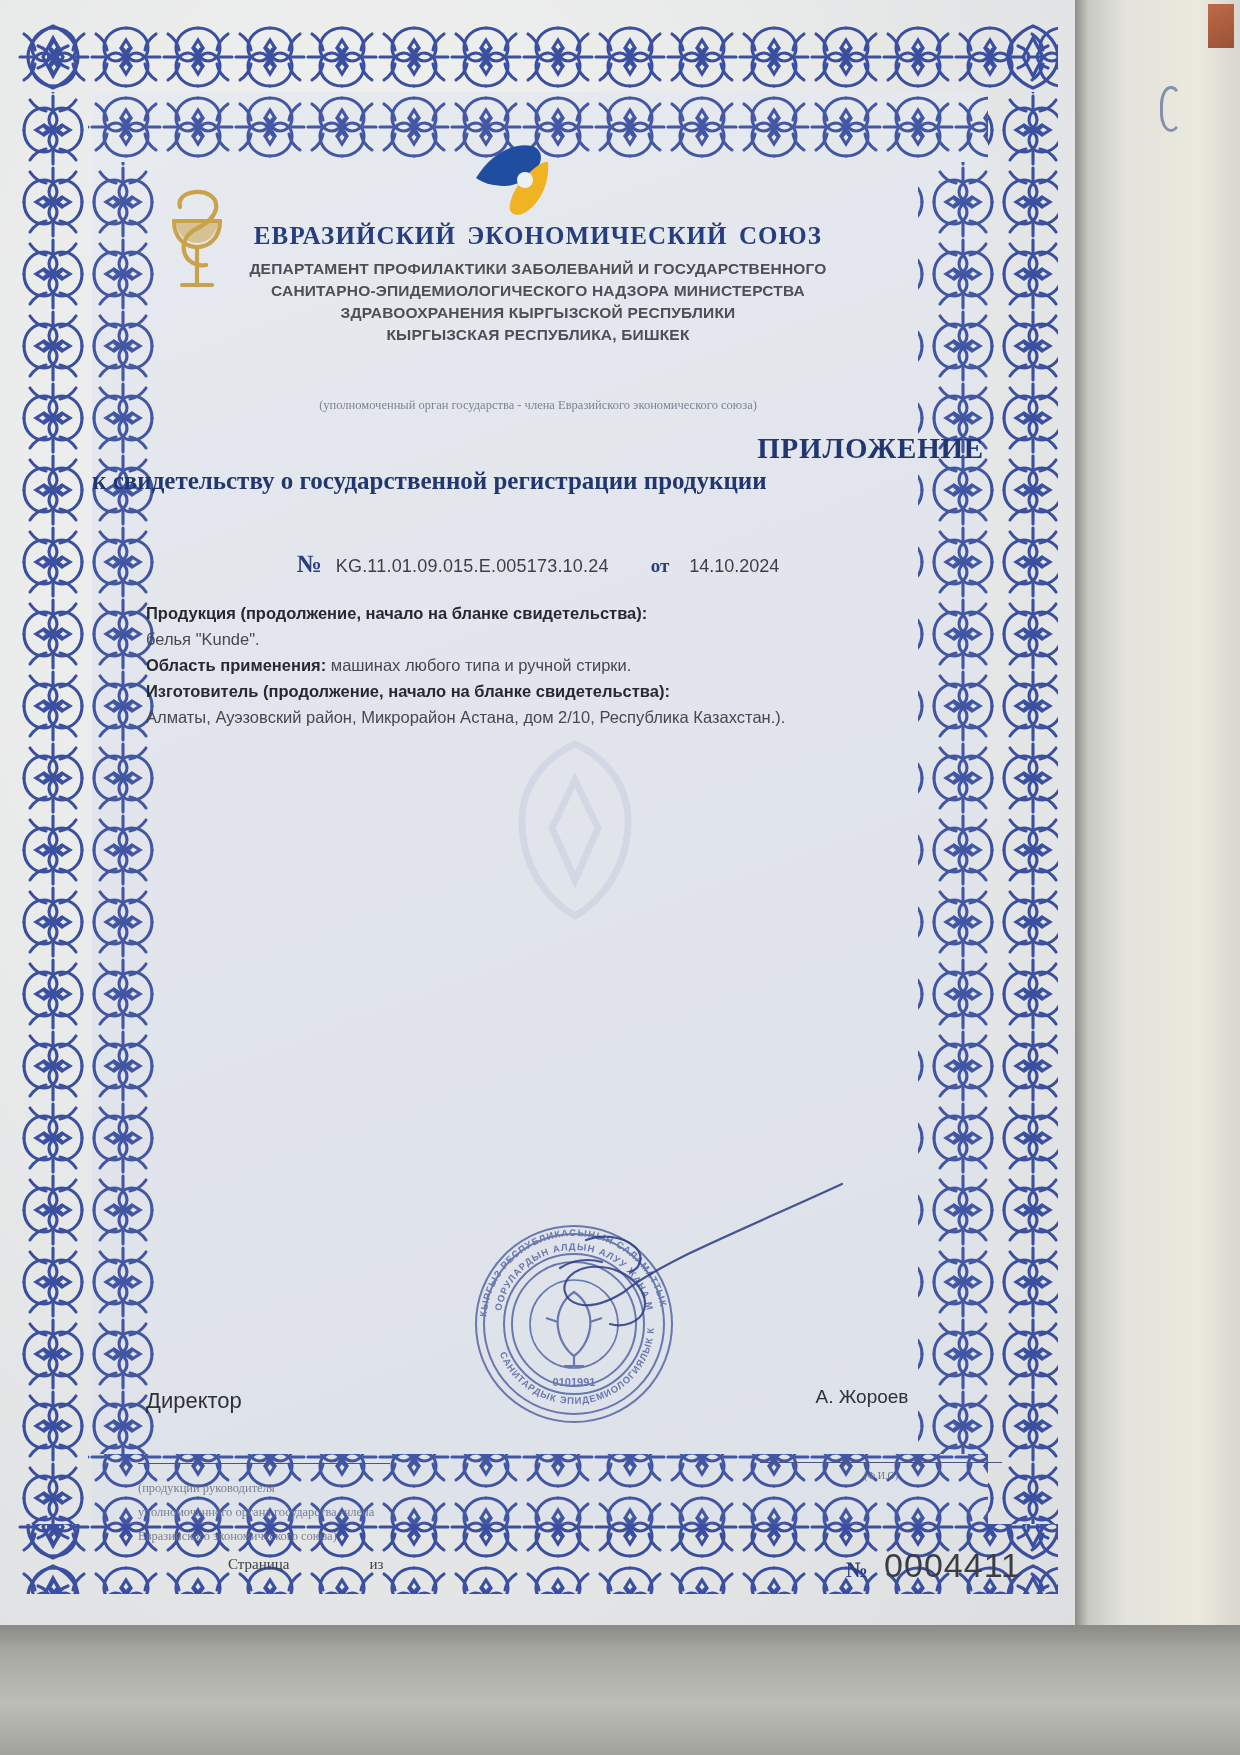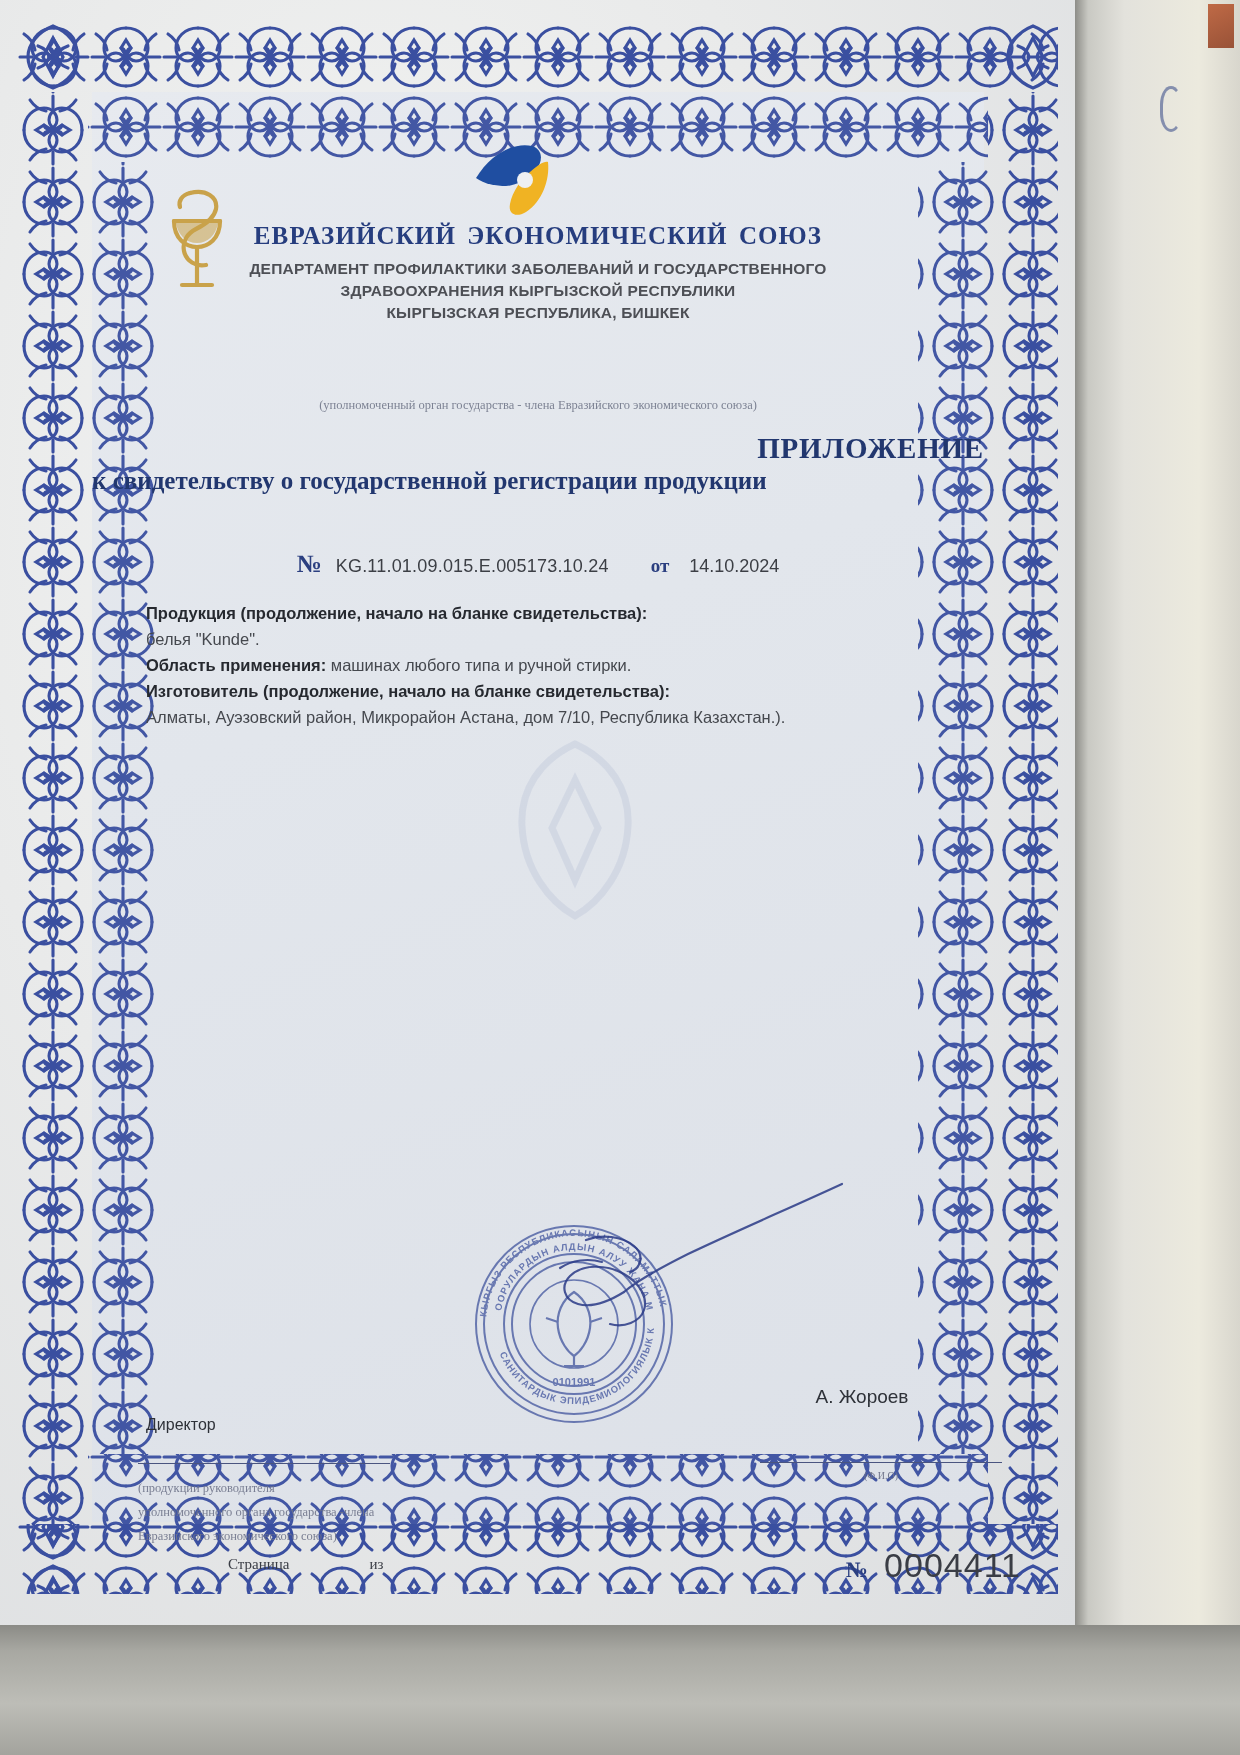--- a/index.html
+++ b/index.html
@@ -194,23 +194,22 @@
     position: absolute;
     left: 480px; top: 730px;
     width: 190px; height: 200px;
     opacity: .10;
   }
 
   
   .sig-left-label {
     position: absolute;
     left: 146px; top: 1388px;
-    font-size: 16px;
+    font-size: 22px;
     color: #2e3138;
-    margin-top: 28px;
   }
   .sig-left-line {
     position: absolute;
     left: 138px; top: 1463px;
     width: 252px;
     border-top: 1.6px solid #4a5580;
   }
   .sig-left-caption {
     position: absolute;
     left: 138px; top: 1476px;
@@ -378,20 +377,21 @@
       <path d="M30 8 C22 10 18 16 20 22"></path>
     </g>
     <path d="M16 38 L58 38 C56 50 48 58 37 58 C26 58 18 50 16 38 Z" fill="#c9a24a" opacity=".55"></path>
   </svg>
 </div>
 
 <div class="org-title">ЕВРАЗИЙСКИЙ ЭКОНОМИЧЕСКИЙ СОЮЗ</div>
 
 <div class="org-sub">
   <div>ДЕПАРТАМЕНТ ПРОФИЛАКТИКИ ЗАБОЛЕВАНИЙ И ГОСУДАРСТВЕННОГО</div>
+  <div>САНИТАРНО-ЭПИДЕМИОЛОГИЧЕСКОГО НАДЗОРА МИНИСТЕРСТВА</div>
   <div>ЗДРАВООХРАНЕНИЯ КЫРГЫЗСКОЙ РЕСПУБЛИКИ</div>
   <div>КЫРГЫЗСКАЯ РЕСПУБЛИКА, БИШКЕК</div>
 </div>
 
 <div class="authority-note">(уполномоченный орган государства - члена Евразийского экономического союза)</div>
 
 <div class="doc-title">ПРИЛОЖЕНИЕ</div>
 <div class="doc-subtitle">к свидетельству о государственной регистрации продукции</div>
 
 <div class="number-row">
@@ -409,21 +409,21 @@
     <span class="val">белья "Kunde".</span>
   </div>
   <div class="body-line">
     <span class="lbl">Область применения:</span>
     <span class="val">машинах любого типа и ручной стирки.</span>
   </div>
   <div class="body-line">
     <span class="lbl">Изготовитель (продолжение, начало на бланке свидетельства):</span>
   </div>
   <div class="body-line">
-    <span class="val">Алматы, Ауэзовский район, Микрорайон Астана, дом 7/10, Республика Казахстан.).</span>
+    <span class="val">Алматы, Ауэзовский район, Микрорайон Астана, дом 2/10, Республика Казахстан.).</span>
   </div>
 </div>
 
 <div class="watermark">
   <svg width="190" height="200" viewBox="0 0 190 200" xmlns="http://www.w3.org/2000/svg">
     <g fill="none" stroke="#5c6fa8" stroke-width="7">
       <path d="M95 14 C60 30 40 60 42 96 C44 140 70 172 95 186 C120 172 146 140 148 96 C150 60 130 30 95 14 Z"></path>
       <path d="M95 50 L118 98 L95 150 L72 98 Z"></path>
     </g>
   </svg>

